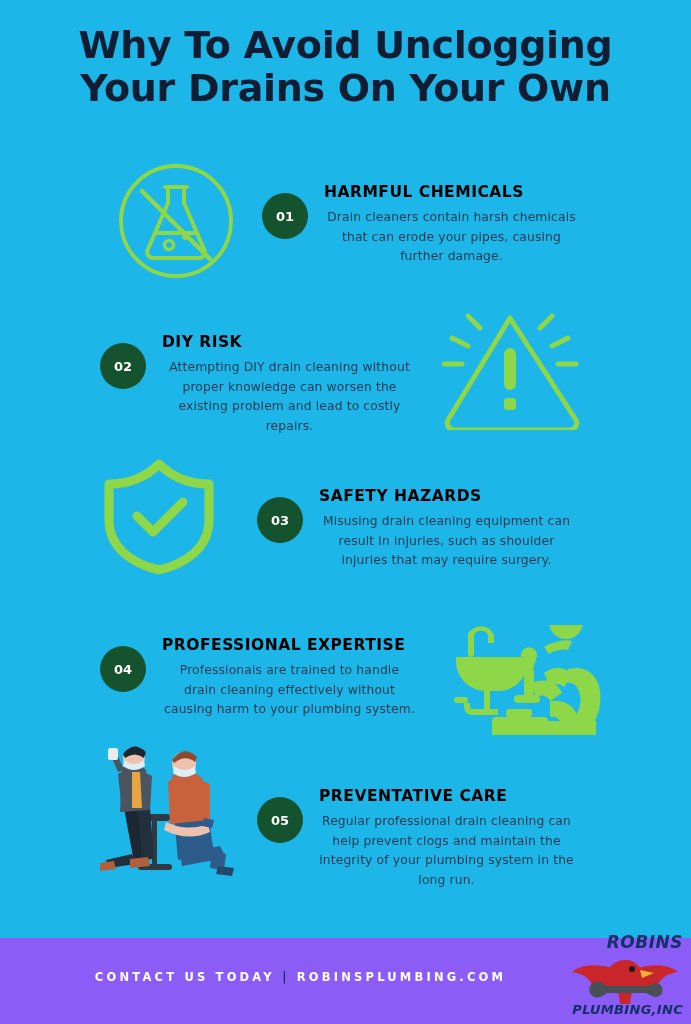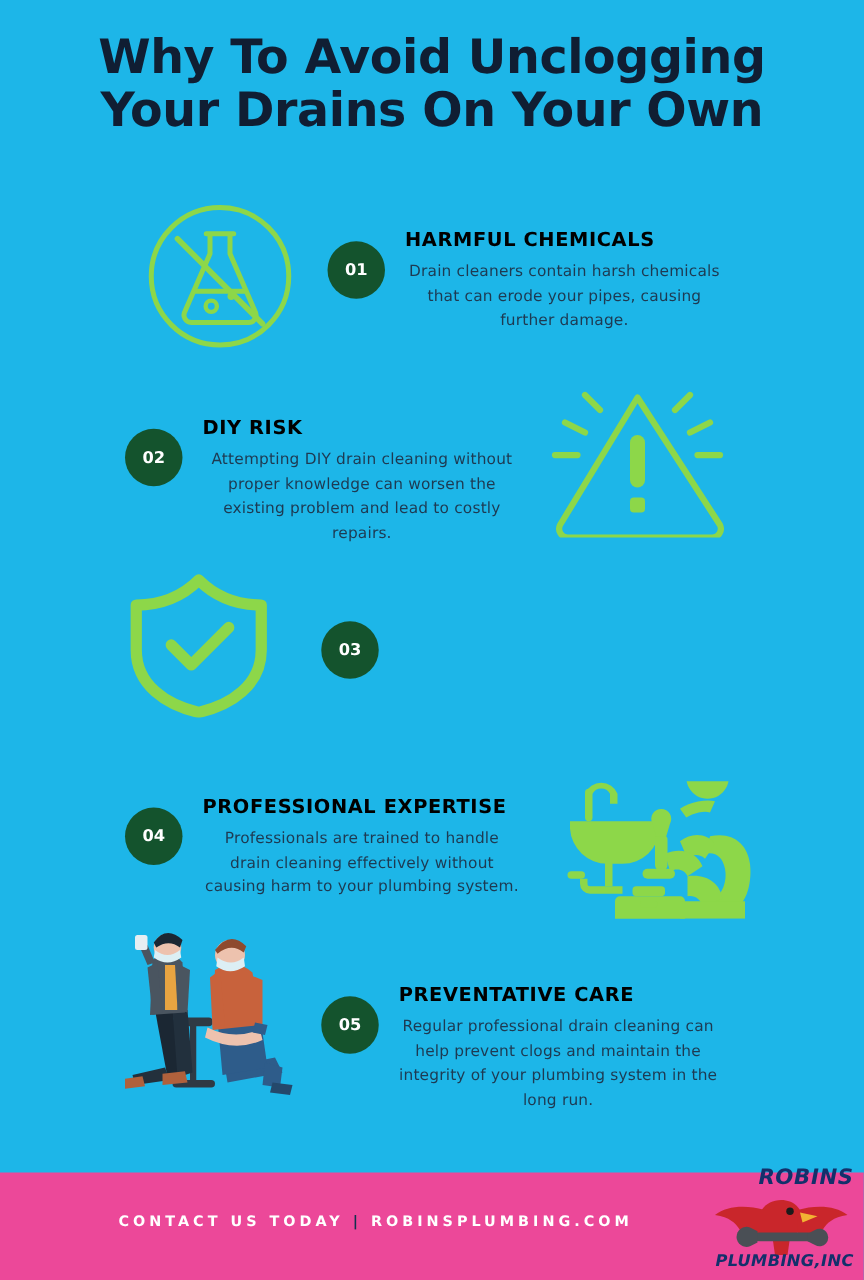--- a/index.html
+++ b/index.html
@@ -60,21 +60,21 @@
     letter-spacing:0.15px;
     max-width:255px;
     text-align:center;
   }
 
   
   .footer {
     position:absolute;
     left:0; top:938px;
     width:691px; height:86px;
-    background:#ec4899;
+    background:#8b5cf6;
   }
   .footer-text {
     position:absolute;
     left:0; top:32px;
     width:691px;
     text-align:center;
     color:#ffffff;
     font-size:11.5px;
     font-weight:bold;
     letter-spacing:3.2px;
@@ -146,20 +146,24 @@
 
   <div class="row">
     <div class="art" style="left:97px; top:458px;">
       <svg width="124" height="116" viewBox="0 0 124 116">
         <path d="M62 6 C44 24 24 26 12 26 v36 c0 28 24 44 50 50 c26 -6 50 -22 50 -50 V26 c-12 0 -32 -2 -50 -20 Z" fill="none" stroke="#8DD749" stroke-width="9" stroke-linejoin="round"></path>
         <path d="M40 58 L56 74 L86 44" fill="none" stroke="#8DD749" stroke-width="9" stroke-linecap="round" stroke-linejoin="round"></path>
       </svg>
     </div>
     <div class="block" style="left:257px; top:487px;">
       <div class="badge">03</div>
+      <div class="txt">
+        <h3>SAFETY HAZARDS</h3>
+        <p>Misusing drain cleaning equipment can result in injuries, such as shoulder injuries that may require surgery.</p>
+      </div>
     </div>
   </div>
 
   <div class="row">
     <div class="art" style="left:448px; top:625px;">
       <svg width="162" height="110" viewBox="0 0 162 110">
         <g fill="#8DD749">
           <path d="M8 32 h72 v6 a30 30 0 0 1 -30 28 H38 A30 30 0 0 1 8 38 Z"></path>
           <rect x="20" y="6" width="6" height="26" rx="3"></rect>
           <path d="M20 10 a14 14 0 0 1 26 0 v8 h-6 v-8 a8 8 0 0 0 -14 0 Z"></path>

